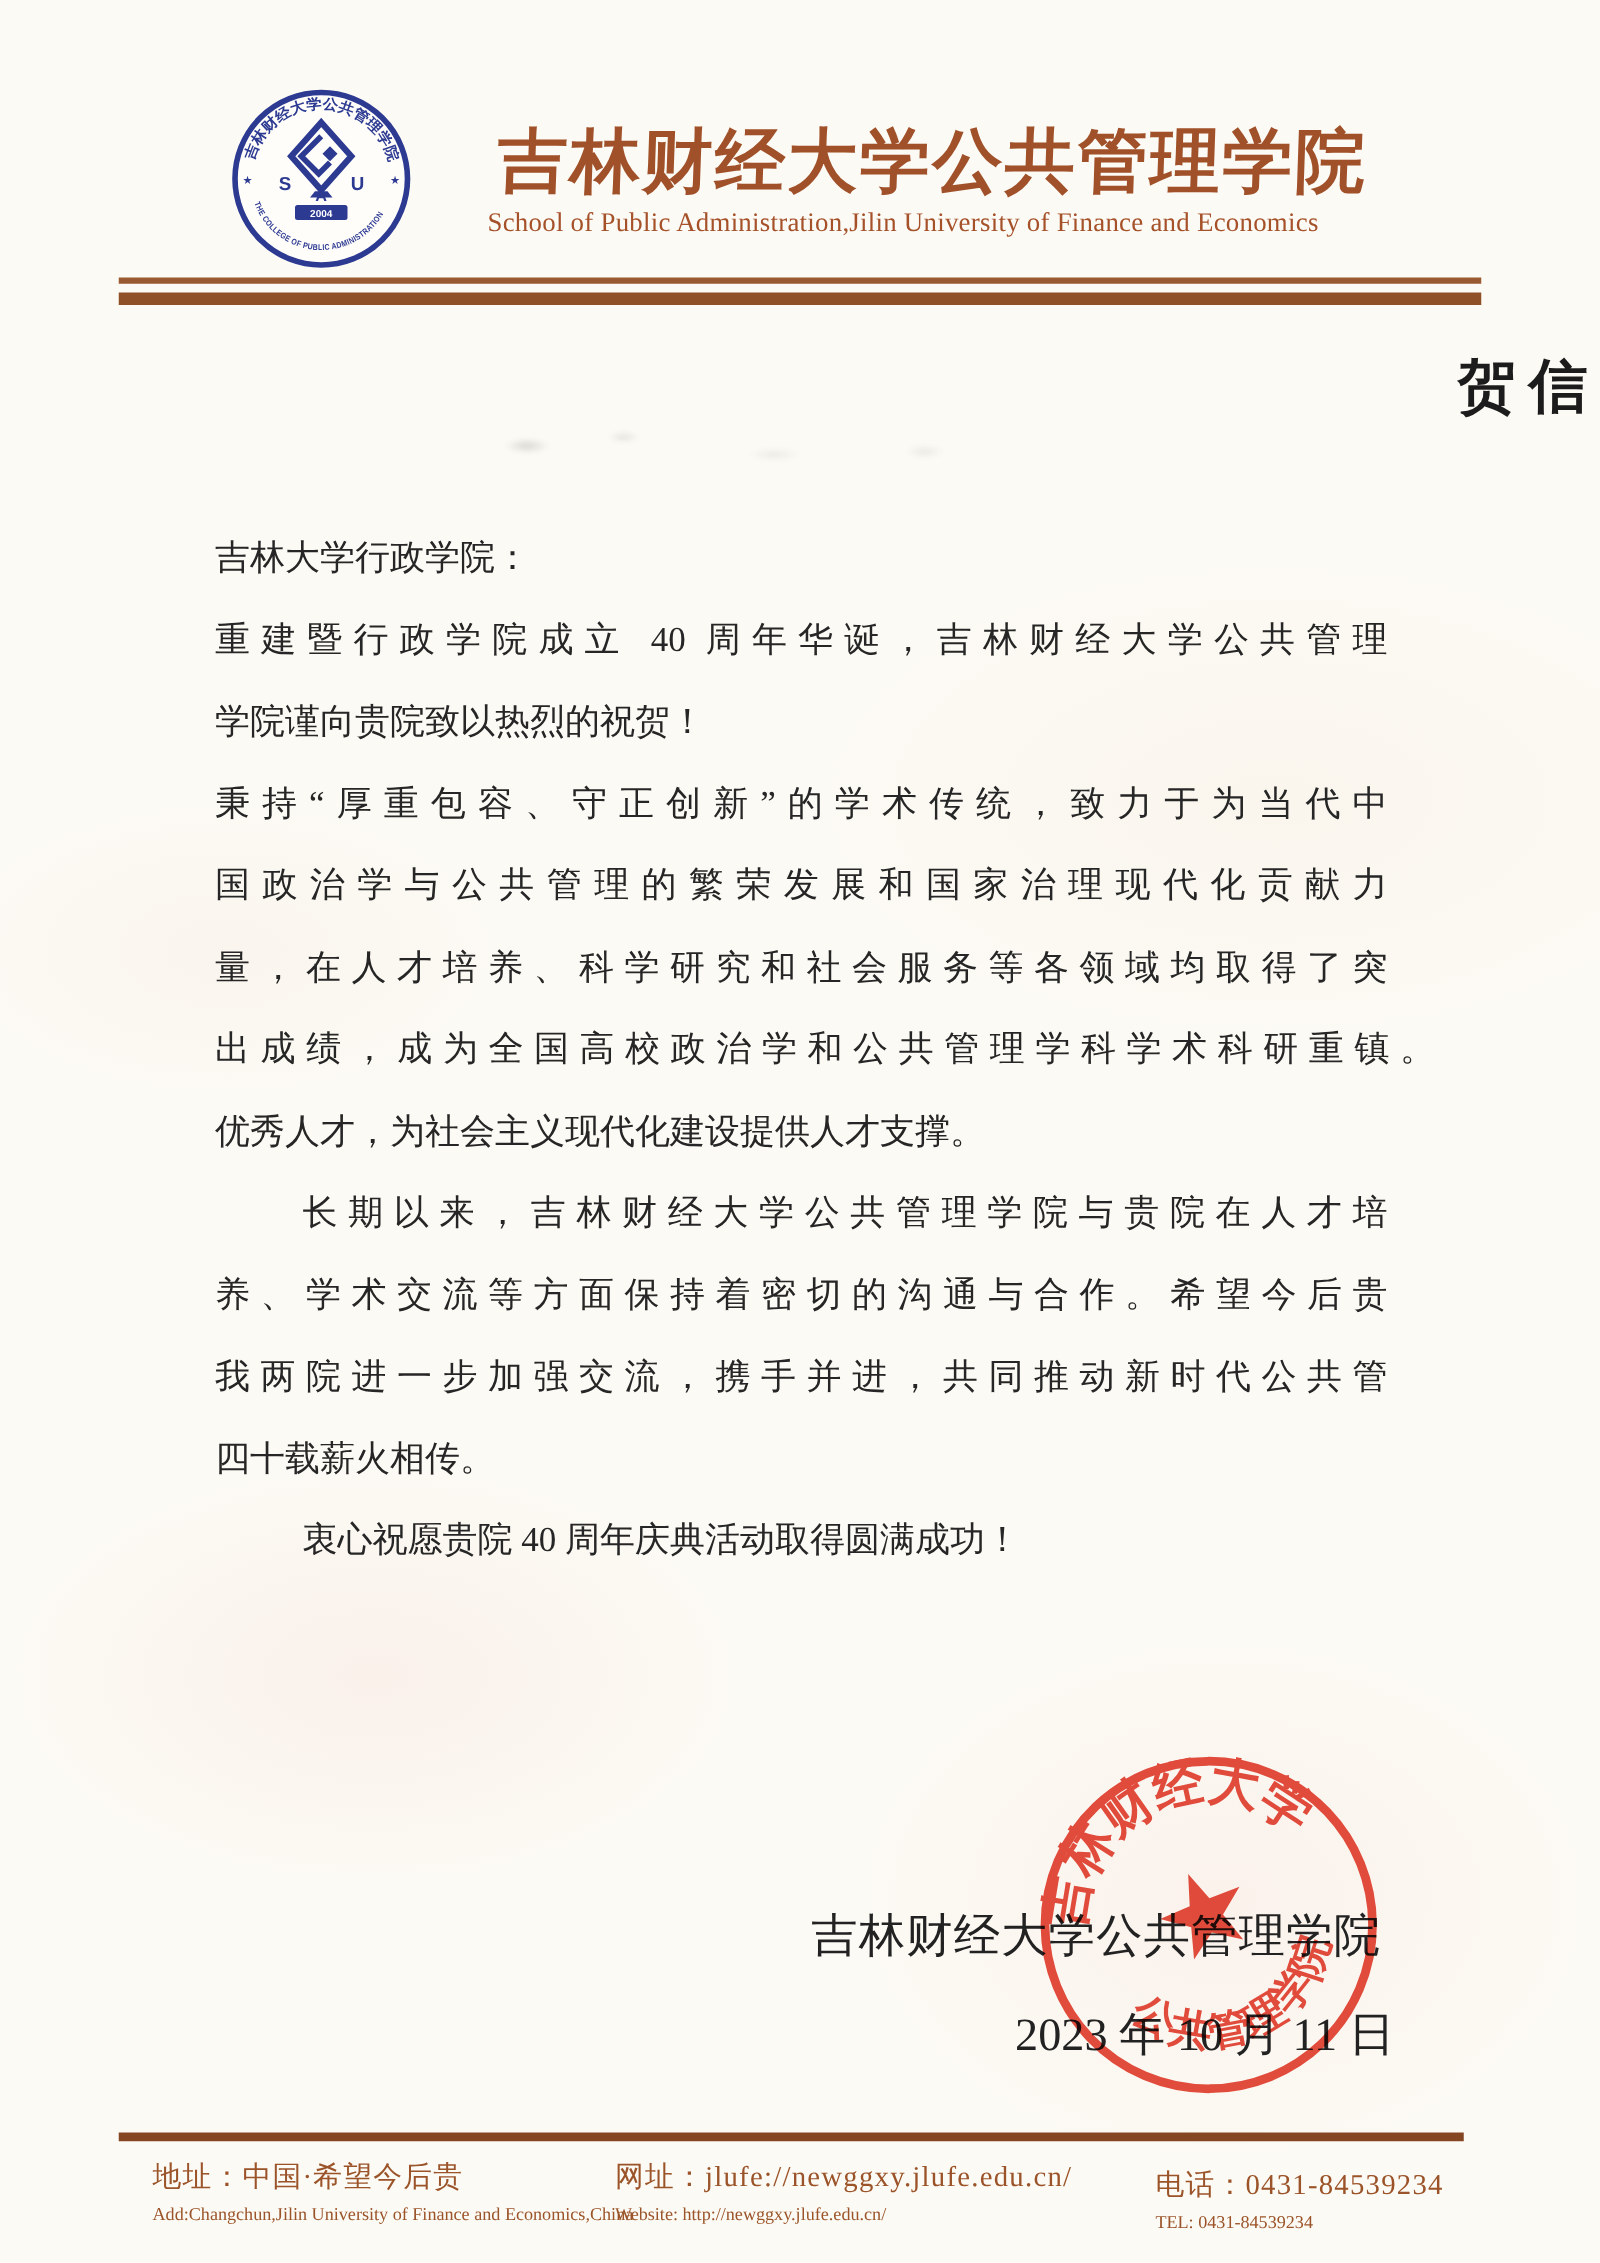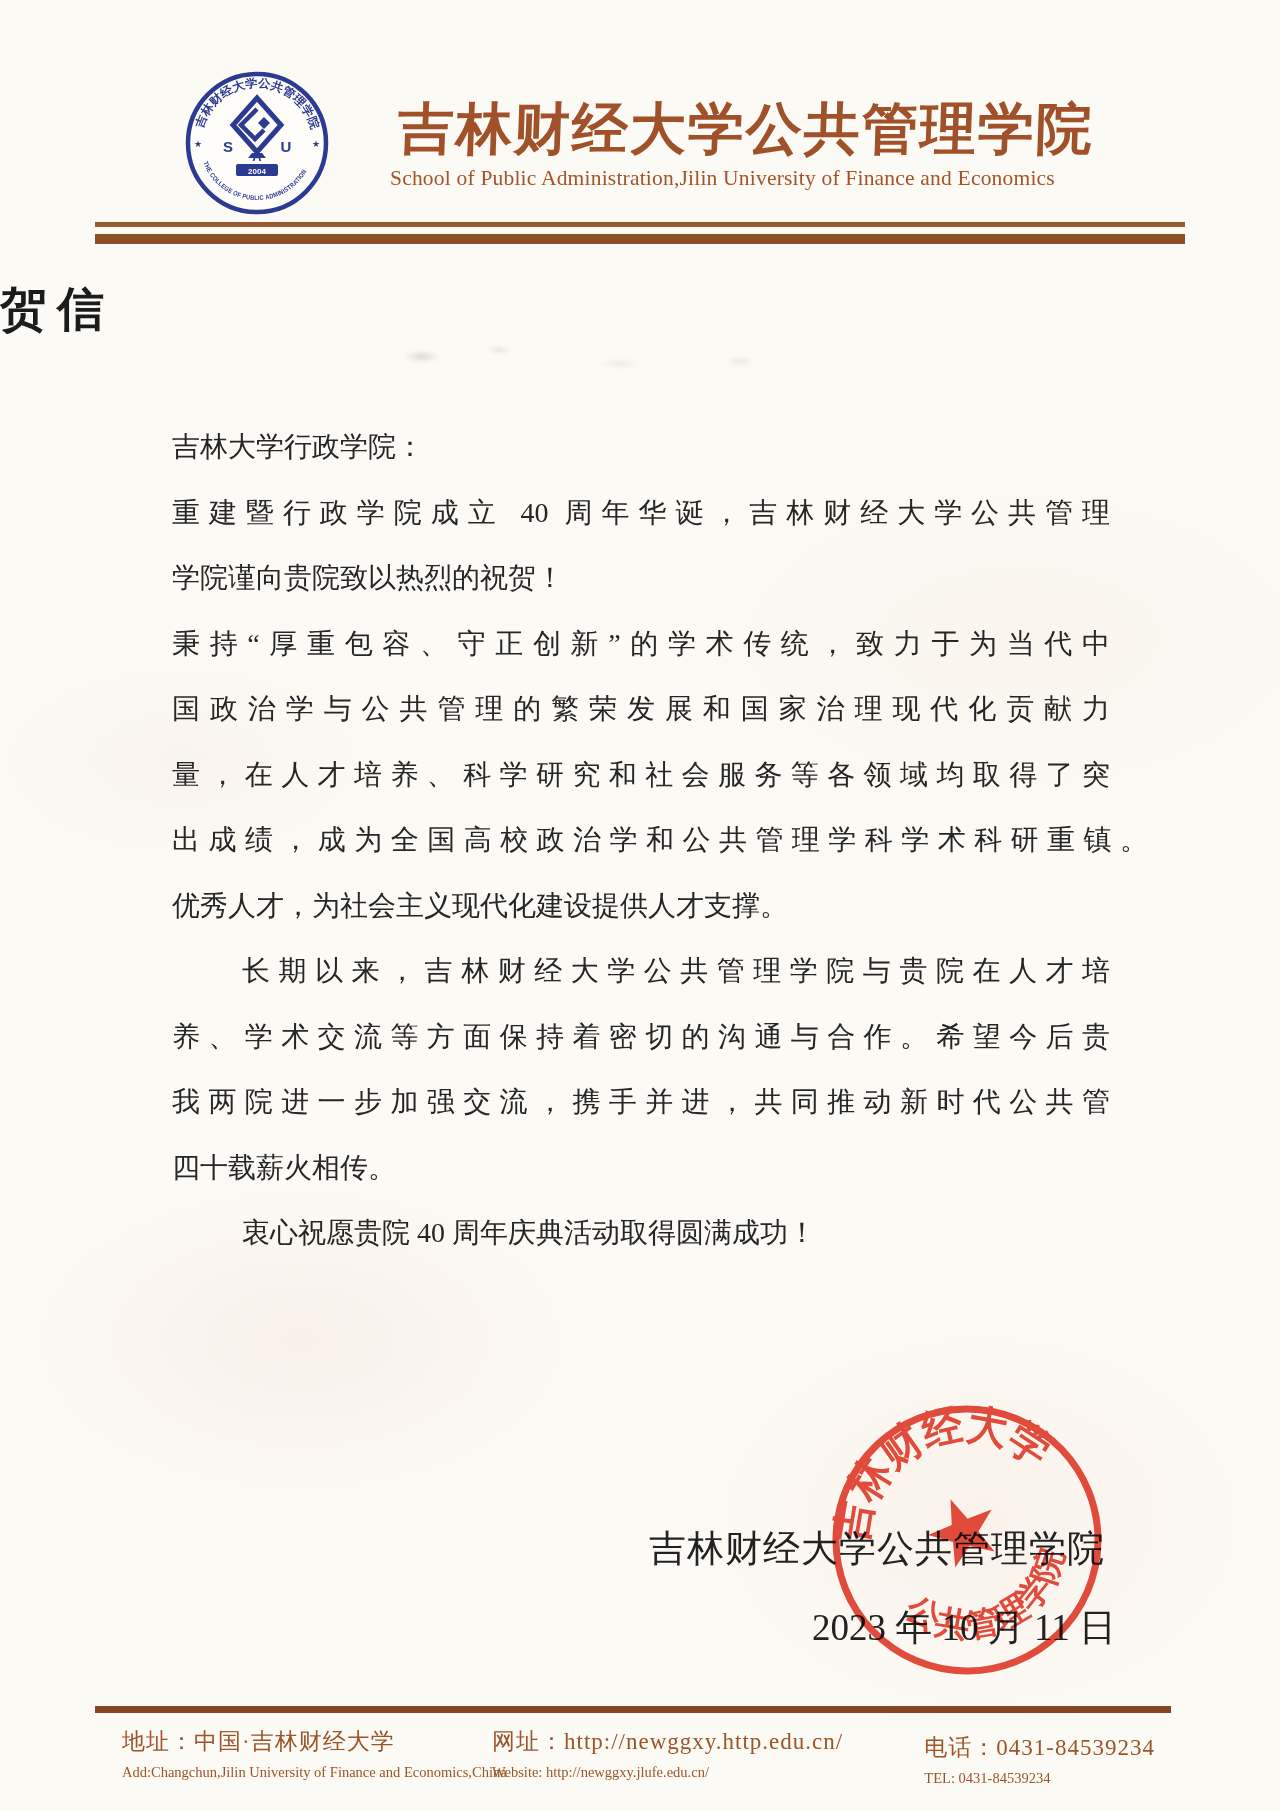--- a/index.html
+++ b/index.html
@@ -28,21 +28,21 @@
   }
   .h-sub{
     position:absolute;left:390px;top:166px;width:710px;
     font-size:21.5px;color:#a5512a;letter-spacing:.2px;white-space:nowrap;
   }
   .rule{position:absolute;left:95px;width:1090px;}
   .rule-thin{top:222px;height:5px;background:#9a5a31;}
   .rule-thick{top:234px;height:10px;background:var(--rule);}
   
   .doc-title{
-    position:absolute;left:0;top:278px;width:1280px;text-align:left;
+    position:absolute;left:0;top:278px;width:1280px;text-align:right;
     font-size:47px;font-weight:bold;letter-spacing:10px;color:#1c1c1c;
   }
   .smudge{
     position:absolute;left:370px;top:336px;width:430px;height:46px;
     background:
       radial-gradient(26px 9px at 12% 45%, rgba(110,110,110,.30), transparent 70%),
       radial-gradient(18px 7px at 30% 30%, rgba(120,120,120,.22), transparent 70%),
       radial-gradient(30px 8px at 58% 60%, rgba(130,130,130,.16), transparent 70%),
       radial-gradient(22px 8px at 86% 55%, rgba(130,130,130,.18), transparent 70%);
     filter:blur(1.5px);opacity:.8;
@@ -146,25 +146,25 @@
       <text font-size="33" font-weight="bold" fill="#e13a2a">
         <textPath href="#stBot" startOffset="4" textLength="206" lengthAdjust="spacingAndGlyphs">公共管理学院</textPath>
       </text>
       <polygon fill="#e13a2a" points="140,96 148.5,120.4 174.2,120.9 153.7,136.5 161.2,161.1 140,146.4 118.8,161.1 126.3,136.5 105.8,120.9 131.5,120.4"></polygon>
     </g>
   </svg>
 
   <div class="f-rule"></div>
   <footer>
     <div class="f-col f1">
-      <div class="f-cn">地址：中国·吉林财经大学</div>
+      <div class="f-cn">地址：中国·希望今后贵</div>
       <div class="f-en">Add:Changchun,Jilin University of Finance and Economics,China</div>
     </div>
     <div class="f-col f2">
-      <div class="f-cn">网址：http://newggxy.http.edu.cn/</div>
+      <div class="f-cn">网址：jlufe://newggxy.jlufe.edu.cn/</div>
       <div class="f-en">Website: http://newggxy.jlufe.edu.cn/</div>
     </div>
     <div class="f-col f3">
       <div class="f-cn">电话：0431-84539234</div>
       <div class="f-en">TEL: 0431-84539234</div>
     </div>
   </footer>
 
 </div>
 

